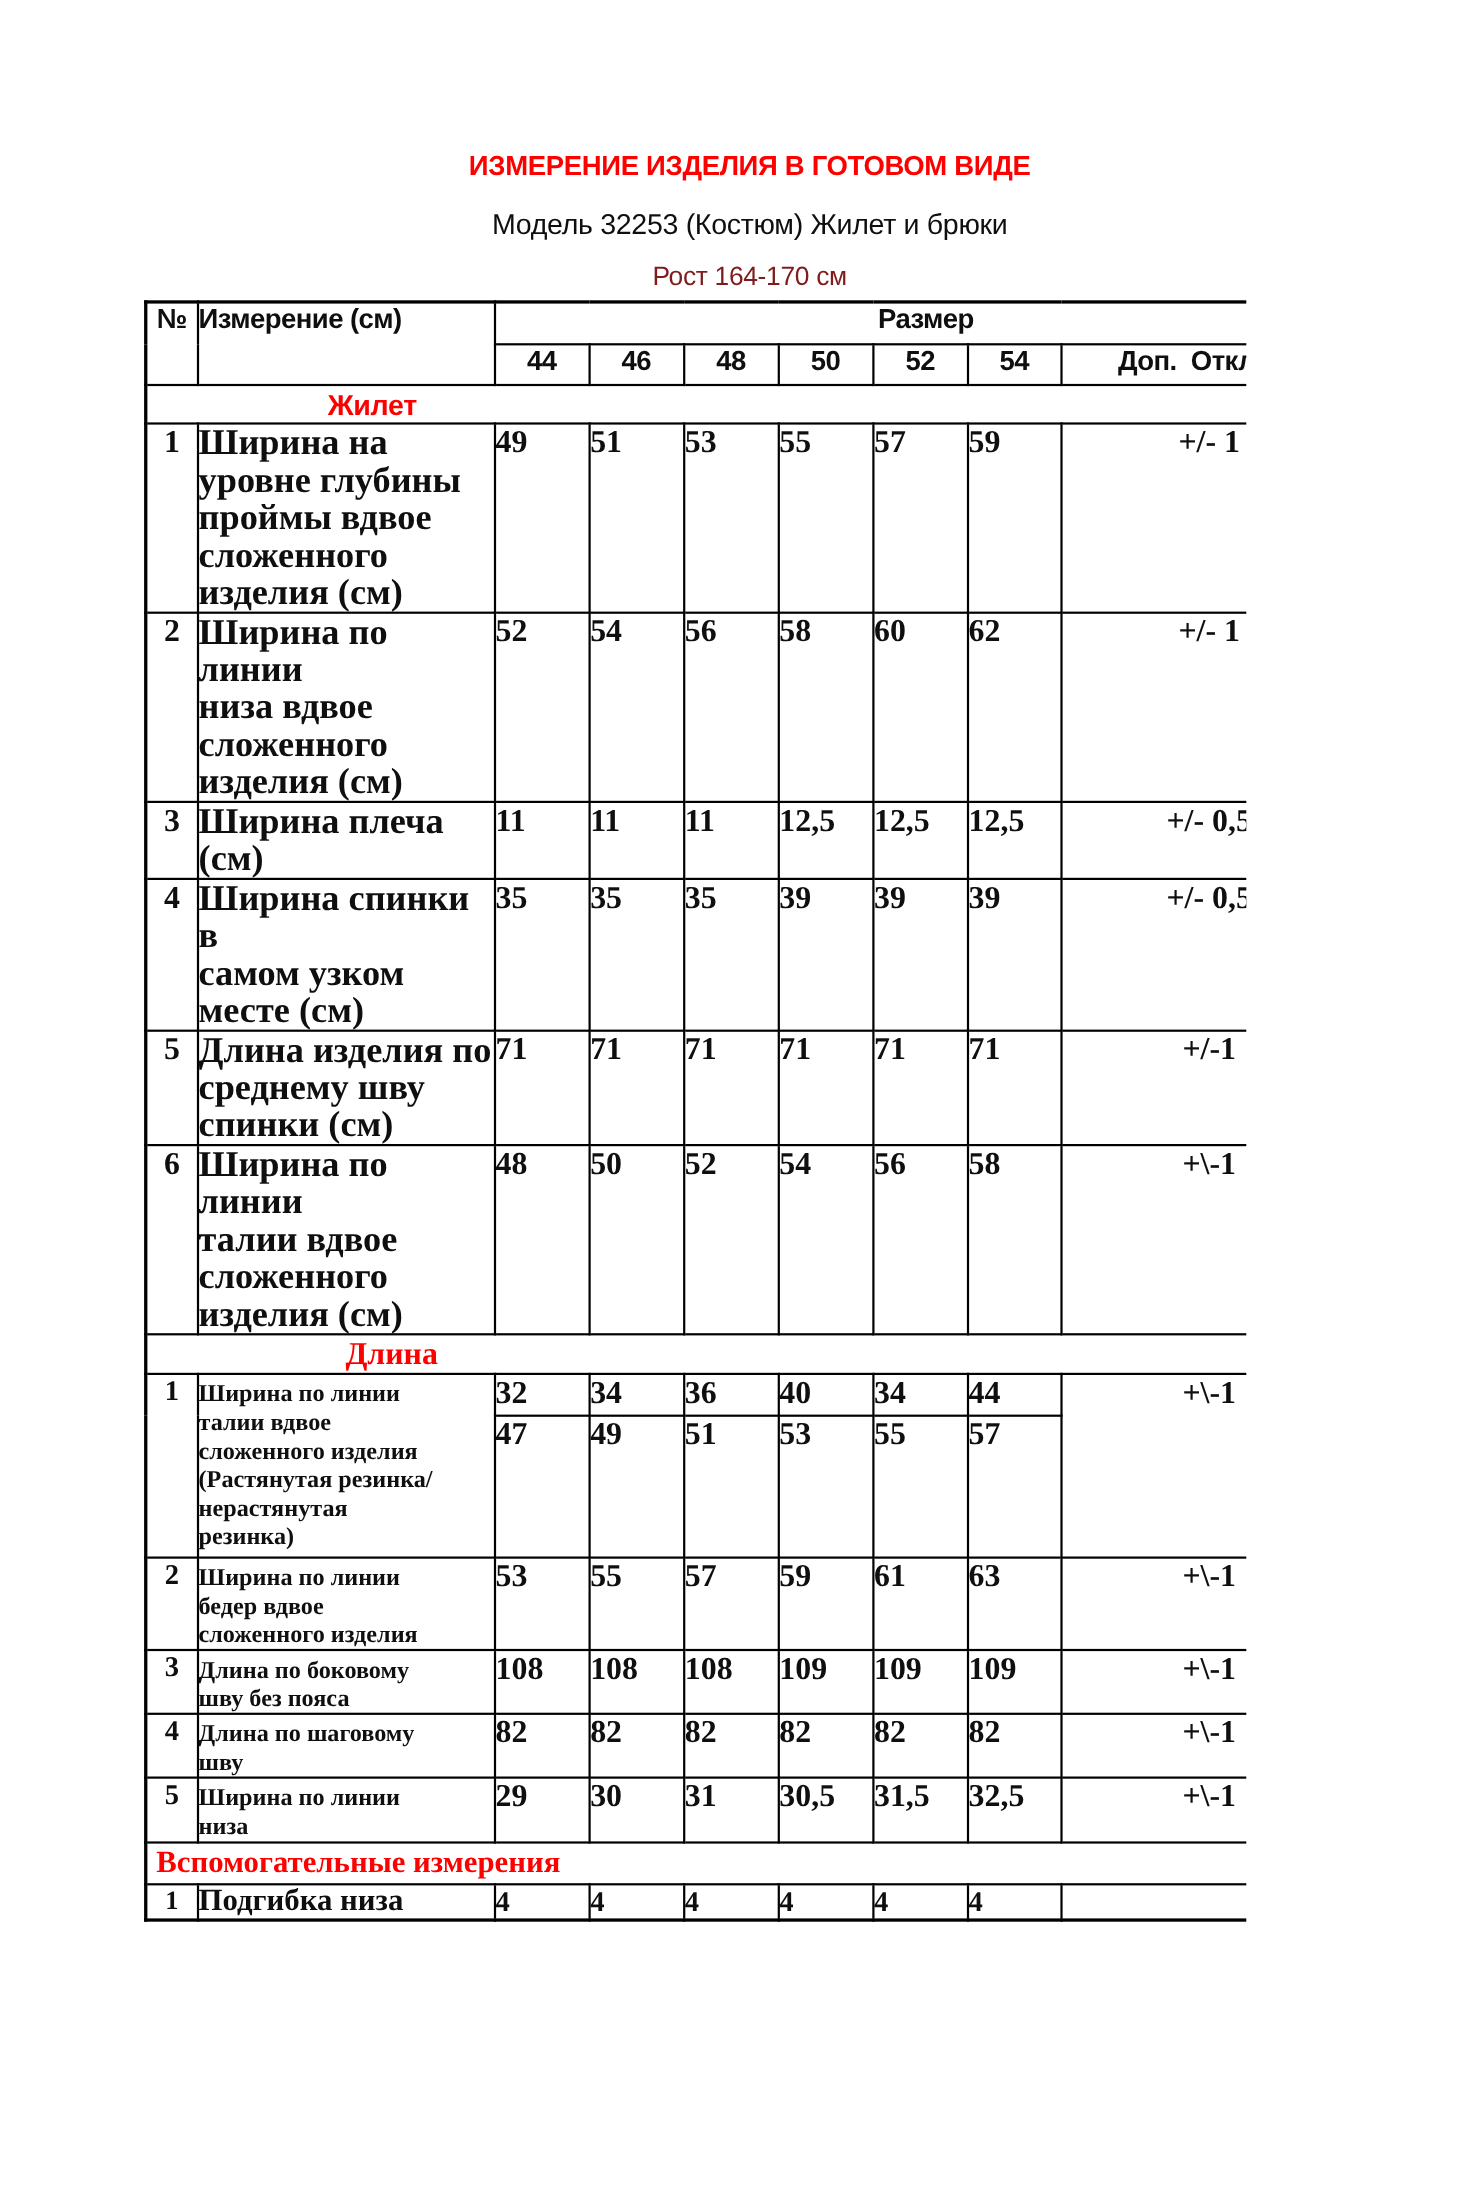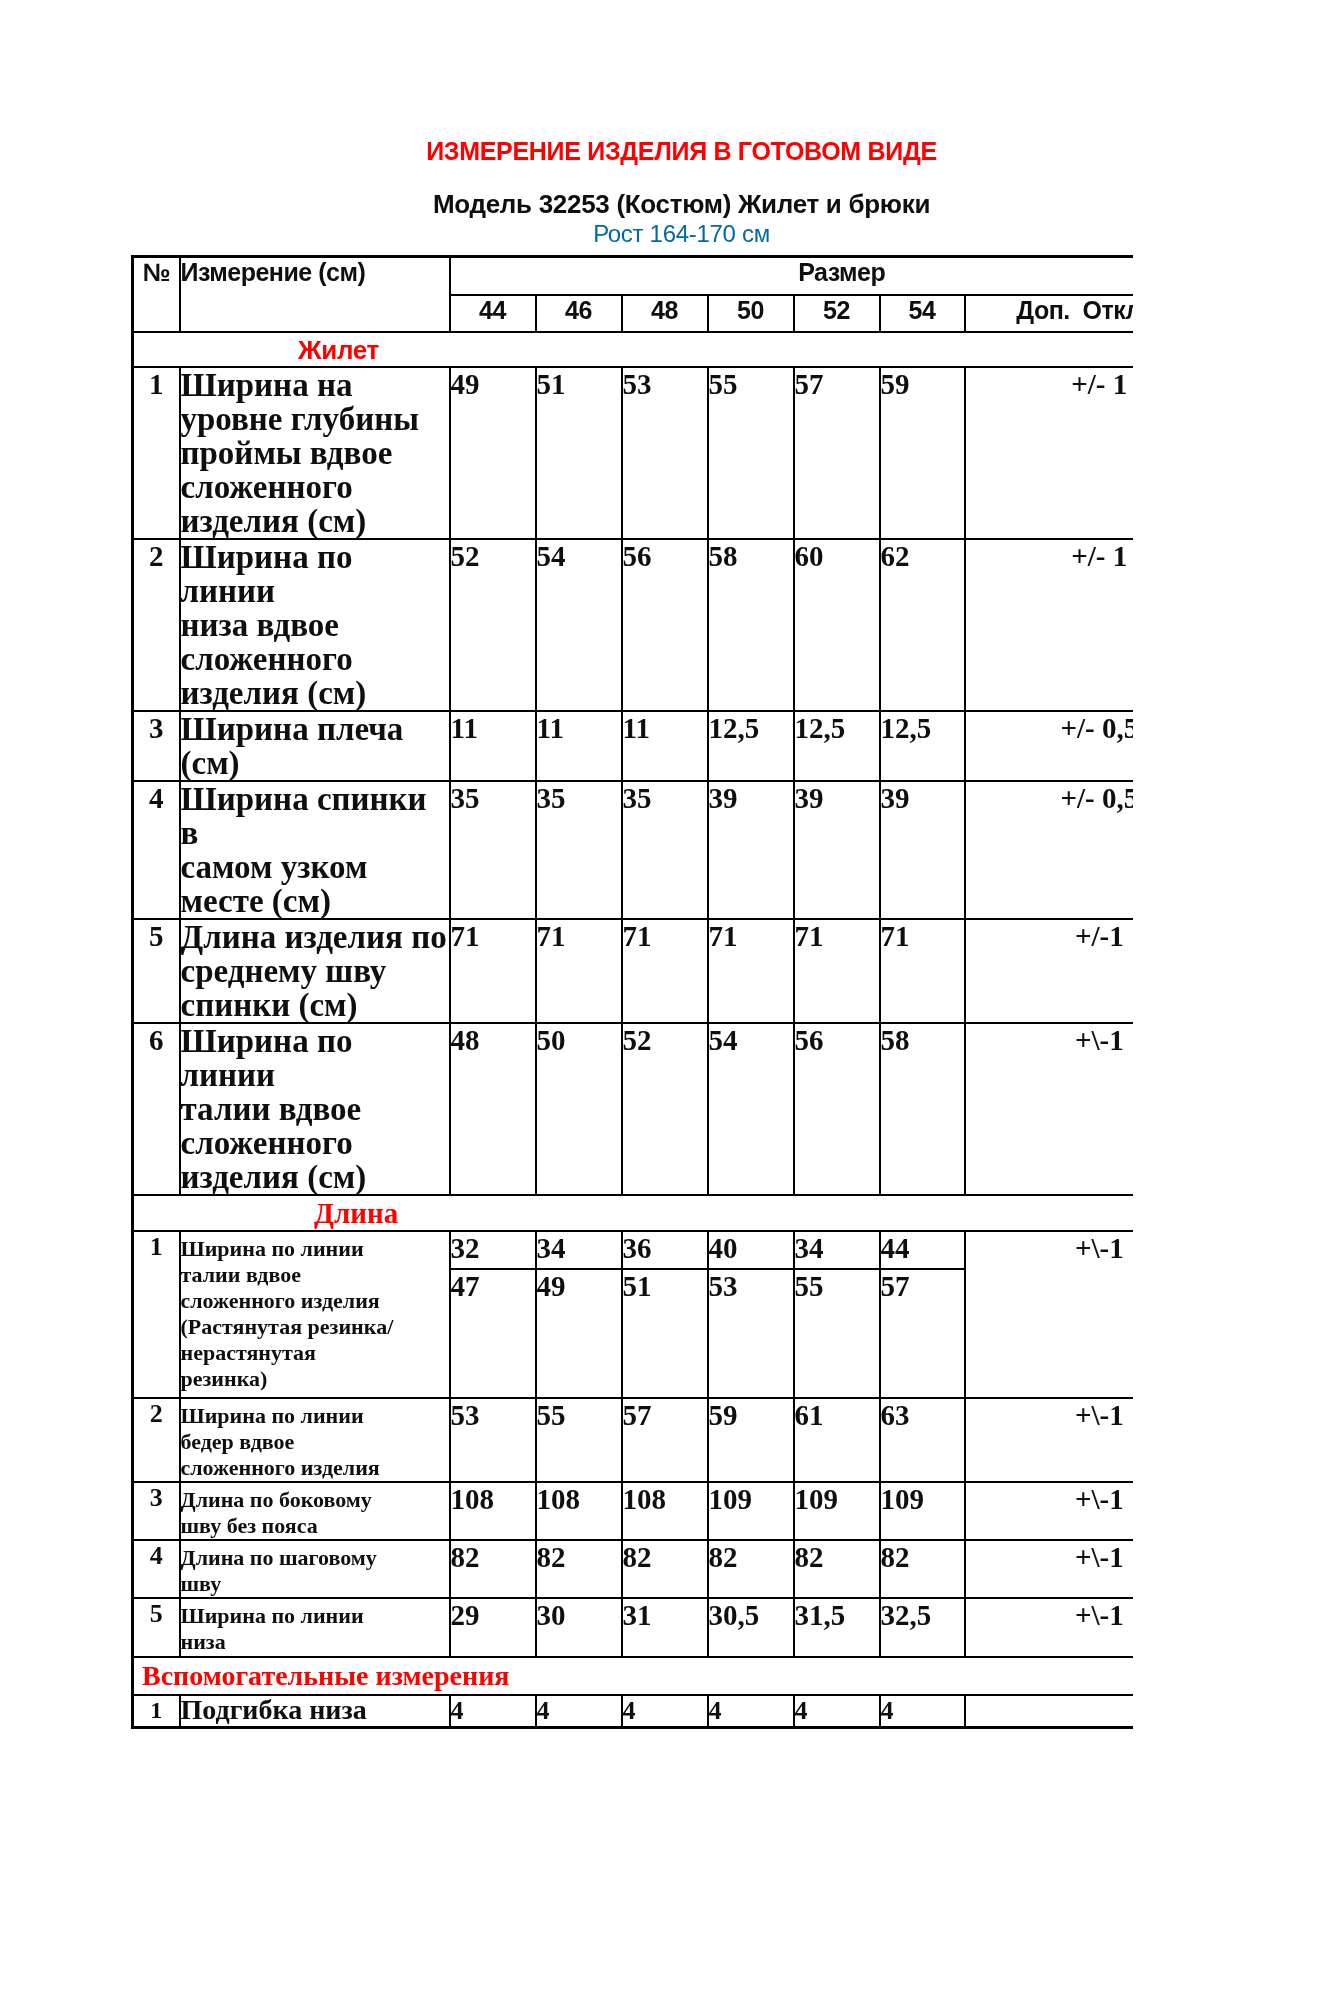--- a/index.html
+++ b/index.html
@@ -1,24 +1,24 @@
 <!DOCTYPE html>
 <html style="--accent: #ff0000;"><head>
 <meta charset="utf-8">
 <style>
   html,body{margin:0;padding:0;background:#ffffff;}
   body{width:1333px;height:2000px;font-family:"Liberation Serif",serif;color:#0f0f0f;}
   .sheet{position:relative;width:1133px;height:2000px;background:#fff;overflow:hidden;}
   .head-block{margin-left:131px;width:1101px;text-align:center;}
   .doc-title{padding-top:137px;font-family:"Liberation Sans",sans-serif;font-weight:bold;
              font-size:25px;line-height:28px;color:var(--accent,#ff0000);letter-spacing:-0.3px;}
-  .doc-subtitle{margin-top:25px;font-family:"Liberation Sans",sans-serif;font-weight:bold;
+  .doc-subtitle{margin-top:25px;font-family:"Liberation Sans",sans-serif;font-weight:normal;
              font-size:26px;line-height:28px;letter-spacing:-0.3px;color:#0f0f0f;}
-  .doc-height{margin-top:3px;font-family:"Liberation Sans",sans-serif;font-size:24px;
-             line-height:26px;letter-spacing:-0.3px;color:#0369a1;}
+  .doc-height{margin-top:21px;font-family:"Liberation Sans",sans-serif;font-size:24px;
+             line-height:26px;letter-spacing:-0.3px;color:#7f1d1d;}
   table.mtab{margin-left:131px;margin-top:8px;border-collapse:collapse;table-layout:fixed;
              width:1101px;border:3px solid #000;}
   .mtab th,.mtab td{border:2px solid #000;vertical-align:top;box-sizing:border-box;padding:0;}
   thead th{font-family:"Liberation Sans",sans-serif;font-weight:bold;font-size:25px;
            letter-spacing:-0.5px;padding-top:4px;color:#0f0f0f;}
   .hr1{height:38px;} .hr2{height:37px;}
   .h-num{text-align:center;}
   .h-meas{text-align:left;padding-left:12px;}
   .h-size-group,.h-size,.h-tol{text-align:center;}
   .section-row td{color:var(--accent,#ff0000);font-weight:bold;text-align:left;}

